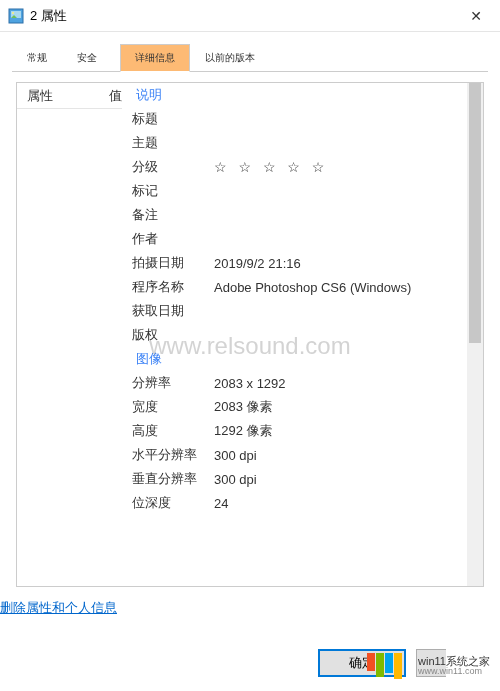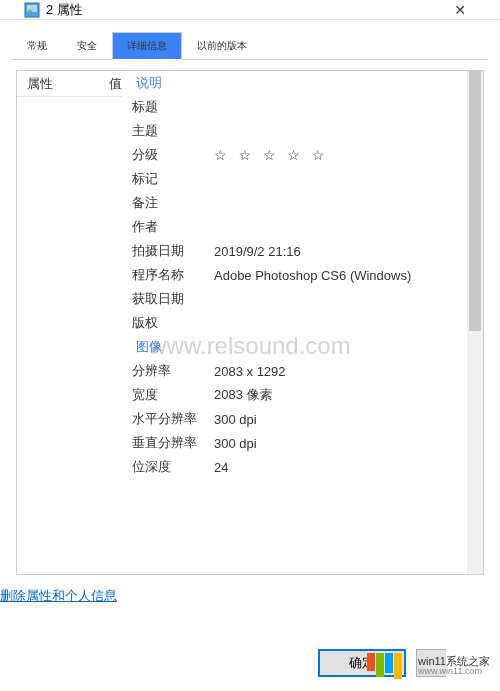--- a/index.html
+++ b/index.html
@@ -8,22 +8,22 @@
       font-size: 13px;
       background: #fff;
       width: 500px;
       height: 691px;
       overflow: hidden;
       position: relative;
     }
     .titlebar {
       display: flex;
       align-items: center;
-      height: 20px;
-      padding: 0 20px;
+      height: 32px;
+      padding: 0 4px;
       background: #fff;
       border-bottom: 1px solid #e5e5e5;
     }
     .titlebar .app-icon {
       width: 16px;
       height: 16px;
       margin: 0 6px 0 4px;
     }
     .titlebar .title {
       flex: 1;
@@ -47,23 +47,24 @@
       font-size: 10px;
       color: #333;
       cursor: pointer;
       background: #fff;
       border: 1px solid transparent;
       border-bottom: none;
     }
     .tab.active {
       border: 1px solid #ccc;
       border-bottom: 1px solid #fff;
-      background: #3b82f6;
+      background: #fdba74;
       position: relative;
       z-index: 2;
+      margin-left: 8px;
     }
     .tab-rule {
       height: 1px;
       background: #ccc;
       margin: -1px 12px 0 12px;
       position: relative;
       z-index: 1;
     }
     .content {
       margin: 10px 16px 0 16px;
@@ -293,20 +294,24 @@
 
     <div class="row">
       <span class="label">分辨率</span>
       <span class="value">2083 x 1292</span>
     </div>
     <div class="row">
       <span class="label">宽度</span>
       <span class="value">2083 像素</span>
     </div>
     <div class="row">
+      <span class="label">高度</span>
+      <span class="value">1292 像素</span>
+    </div>
+    <div class="row">
       <span class="label">水平分辨率</span>
       <span class="value">300 dpi</span>
     </div>
     <div class="row">
       <span class="label">垂直分辨率</span>
       <span class="value">300 dpi</span>
     </div>
     <div class="row">
       <span class="label">位深度</span>
       <span class="value">24</span>

